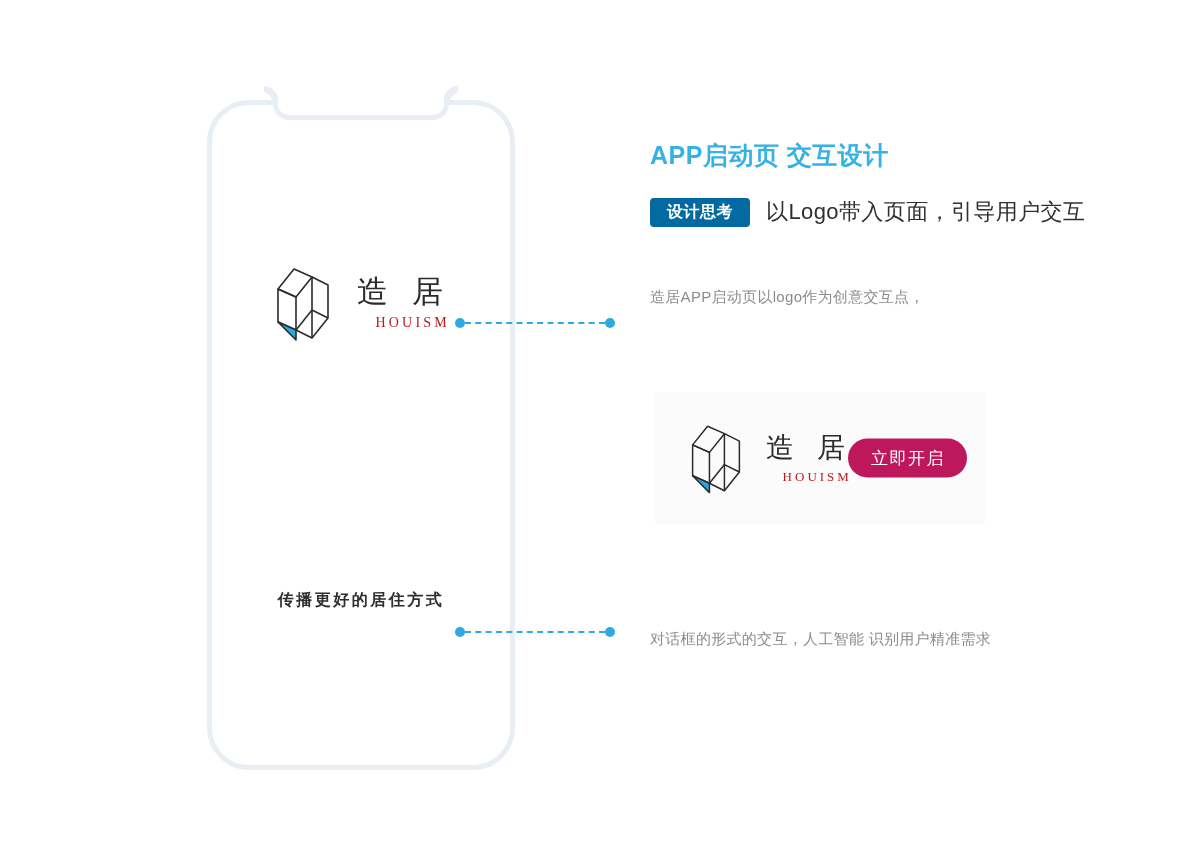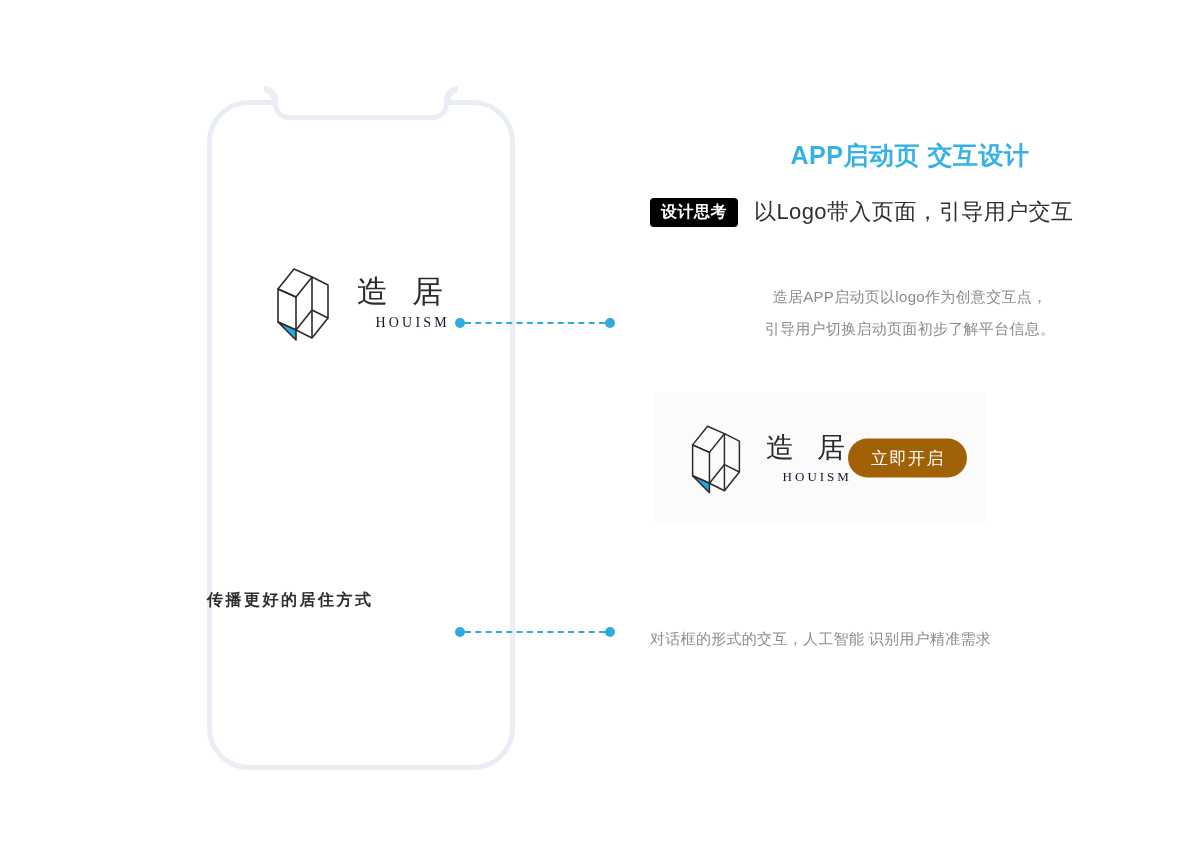--- a/index.html
+++ b/index.html
@@ -85,33 +85,33 @@
     align-items: flex-end;
   }
   .logo-cn {
     font-family: "DejaVu Serif", "Liberation Serif", serif;
     color: #2b2b2b;
     line-height: 1;
     white-space: nowrap;
   }
   .logo-en {
     font-family: "Liberation Serif", "DejaVu Serif", serif;
-    color: #0f172a;
+    color: #b91c1c;
     line-height: 1;
     white-space: nowrap;
   }
   #phone-logo-block .logo-cn { font-size: 31px; letter-spacing: 7px; text-indent: 7px; }
   #phone-logo-block .logo-en { font-size: 14px; letter-spacing: 3.2px; text-indent: 3.2px; margin-top: 9px; }
 
   #phone-tagline {
     position: absolute;
     left: 0;
     right: 0;
     top: 490px;
-    text-align: left;
+    text-align: center;
     font-family: "DejaVu Serif", "Liberation Serif", serif;
     font-weight: bold;
     font-size: 16px;
     letter-spacing: 2.5px;
     color: #2e2e2e;
   }
 
   
   .connector {
     position: absolute;
@@ -133,43 +133,42 @@
   }
   #connector-top    { left: 455px; top: 317px; width: 160px; }
   #connector-bottom { left: 455px; top: 626px; width: 160px; }
 
   
   #content-panel {
     position: absolute;
     left: 650px;
     top: 140px;
     width: 520px;
-    text-align: center;
   }
   #page-title {
     font-size: 25px;
     font-weight: bold;
     color: #35b2e4;
     letter-spacing: 0.5px;
     margin: 0;
     line-height: 1.2;
   }
   #subtitle-row {
     display: flex;
     align-items: center;
     gap: 16px;
     margin-top: 27px;
   }
   #design-thinking-badge {
-    background: #000000;
+    background: #0369a1;
     color: #ffffff;
     font-size: 16px;
     font-weight: bold;
     letter-spacing: 0.5px;
-    padding: 6px 11px 7px;
+    padding: 6px 17px 7px;
     border-radius: 4px;
     line-height: 1;
     white-space: nowrap;
   }
   #subtitle-text {
     font-size: 22px;
     color: #2f2f2f;
     letter-spacing: 0.4px;
     white-space: nowrap;
   }
@@ -204,21 +203,21 @@
     gap: 14px;
   }
   #card-logo-block .logo-cn { font-size: 28px; letter-spacing: 7px; text-indent: 7px; }
   #card-logo-block .logo-en { font-size: 13px; letter-spacing: 3px; text-indent: 3px; margin-top: 8px; }
 
   #start-now-button {
     position: absolute;
     right: 18px;
     top: 50%;
     transform: translateY(-50%);
-    background: #a16207;
+    background: #be185d;
     color: #ffffff;
     font-size: 17px;
     letter-spacing: 1.5px;
     text-indent: 1.5px;
     padding: 11px 22px;
     border: none;
     border-radius: 22px;
     line-height: 1;
     cursor: pointer;
     font-family: "Liberation Sans", "DejaVu Sans", sans-serif;
@@ -283,21 +282,20 @@
 
   <h1 id="page-title">APP启动页 交互设计</h1>
 
   <div id="subtitle-row">
     <span id="design-thinking-badge">设计思考</span>
     <span id="subtitle-text">以Logo带入页面，引导用户交互</span>
   </div>
 
   <div id="paragraph-one" class="body-copy">
     <p>造居APP启动页以logo作为创意交互点，</p>
-    <p>引导用户切换启动页面初步了解平台信息。</p>
   </div>
 </div>
 
 <div id="splash-card">
   <div id="card-logo-block">
     <svg class="logo-mark" width="58" height="72" viewBox="0 0 62 76" aria-hidden="true">
       <g fill="none" stroke="#2b2b2b" stroke-width="1.6" stroke-linejoin="round">
         <path d="M6 24 L22 4 L40 12 L24 32 Z"></path>
         <path d="M6 24 L6 57 L24 65 L24 32 Z"></path>
         <path d="M40 12 L56 20 L56 53 L40 45 Z"></path>

